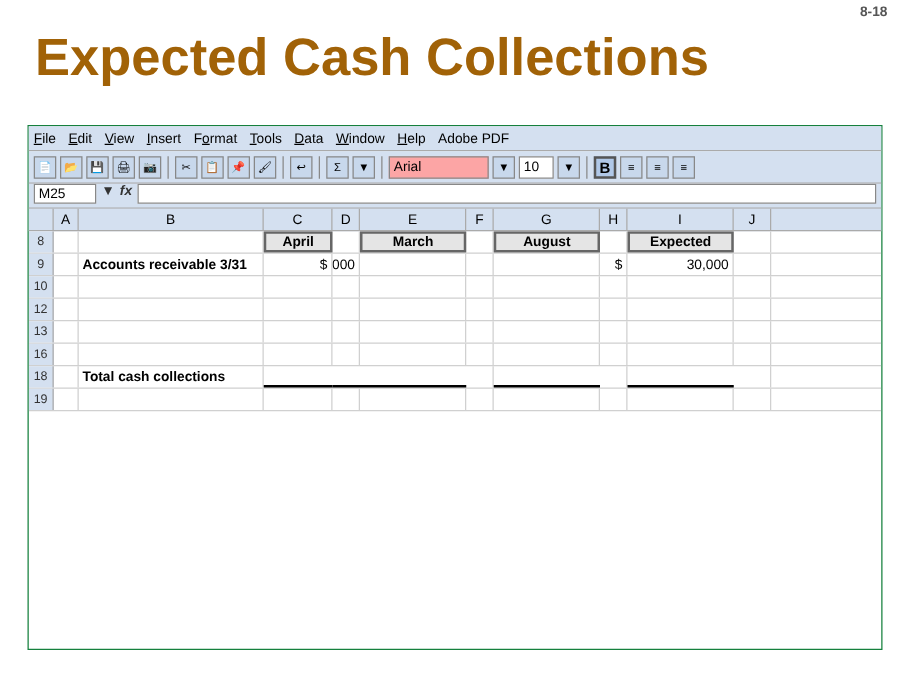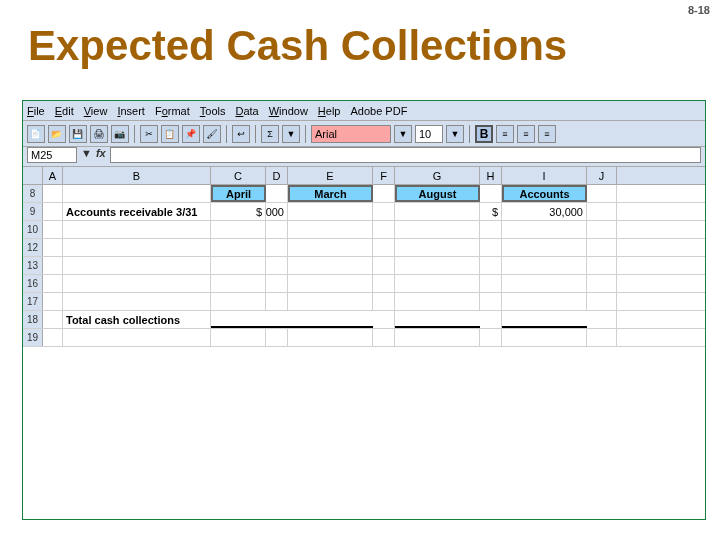--- a/index.html
+++ b/index.html
@@ -211,21 +211,21 @@
       padding: 0 3px;
       font-size: 11px;
       overflow: hidden;
       white-space: nowrap;
     }
     .cell.right { justify-content: flex-end; }
     .cell.bold { font-weight: bold; }
 
     
     .header-cell {
-      background: #7dd3fc;
+      background: #e5e5e5;
       border: 2px solid #666;
       font-weight: bold;
       justify-content: center;
     }
 
     
     .col-a { width: 20px; min-width: 20px; }
     .col-b { width: 148px; min-width: 148px; }
     .col-c { width: 55px; min-width: 55px; }
     .col-d { width: 22px; min-width: 22px; }
@@ -319,21 +319,21 @@
     <div class="grid-row">
       <div class="row-num">8</div>
       <div class="cell col-a"></div>
       <div class="cell col-b"></div>
       <div class="cell col-c header-cell">April</div>
       <div class="cell col-d"></div>
       <div class="cell col-e header-cell">March</div>
       <div class="cell col-f"></div>
       <div class="cell col-g header-cell">August</div>
       <div class="cell col-h"></div>
-      <div class="cell col-i header-cell">Accounts</div>
+      <div class="cell col-i header-cell">Expected</div>
       <div class="cell col-j"></div>
     </div>
 
     <div class="grid-row">
       <div class="row-num">9</div>
       <div class="cell col-a"></div>
       <div class="cell col-b bold">Accounts receivable 3/31</div>
       <div class="cell col-c right">$</div>
       <div class="cell col-d right">30,000</div>
       <div class="cell col-e"></div>
@@ -389,56 +389,43 @@
         <div class="cell col-b"></div>
         <div class="cell col-c"></div>
         <div class="cell col-d"></div>
         <div class="cell col-e"></div>
         <div class="cell col-f"></div>
         <div class="cell col-g"></div>
         <div class="cell col-h"></div>
         <div class="cell col-i"></div>
         <div class="cell col-j"></div>
     </div>
-    <div class="grid-row">
-      <div class="row-num">17</div>
+
+    <div class="grid-row">
+      <div class="row-num">18</div>
+      <div class="cell col-a"></div>
+      <div class="cell col-b bold">Total cash collections</div>
+      <div class="cell col-c underline-cell"></div>
+      <div class="cell col-d underline-cell"></div>
+      <div class="cell col-e underline-cell"></div>
+      <div class="cell col-f"></div>
+      <div class="cell col-g underline-cell"></div>
+      <div class="cell col-h"></div>
+      <div class="cell col-i underline-cell"></div>
+      <div class="cell col-j"></div>
+    </div>
+
+    <div class="grid-row">
+      <div class="row-num">19</div>
       <div class="cell col-a"></div>
         <div class="cell col-b"></div>
         <div class="cell col-c"></div>
         <div class="cell col-d"></div>
         <div class="cell col-e"></div>
         <div class="cell col-f"></div>
         <div class="cell col-g"></div>
         <div class="cell col-h"></div>
         <div class="cell col-i"></div>
         <div class="cell col-j"></div>
     </div>
 
-    <div class="grid-row">
-      <div class="row-num">18</div>
-      <div class="cell col-a"></div>
-      <div class="cell col-b bold">Total cash collections</div>
-      <div class="cell col-c underline-cell"></div>
-      <div class="cell col-d underline-cell"></div>
-      <div class="cell col-e underline-cell"></div>
-      <div class="cell col-f"></div>
-      <div class="cell col-g underline-cell"></div>
-      <div class="cell col-h"></div>
-      <div class="cell col-i underline-cell"></div>
-      <div class="cell col-j"></div>
-    </div>
-
-    <div class="grid-row">
-      <div class="row-num">19</div>
-      <div class="cell col-a"></div>
-        <div class="cell col-b"></div>
-        <div class="cell col-c"></div>
-        <div class="cell col-d"></div>
-        <div class="cell col-e"></div>
-        <div class="cell col-f"></div>
-        <div class="cell col-g"></div>
-        <div class="cell col-h"></div>
-        <div class="cell col-i"></div>
-        <div class="cell col-j"></div>
-    </div>
-
   </div>
 </div>
 
 </body></html>

